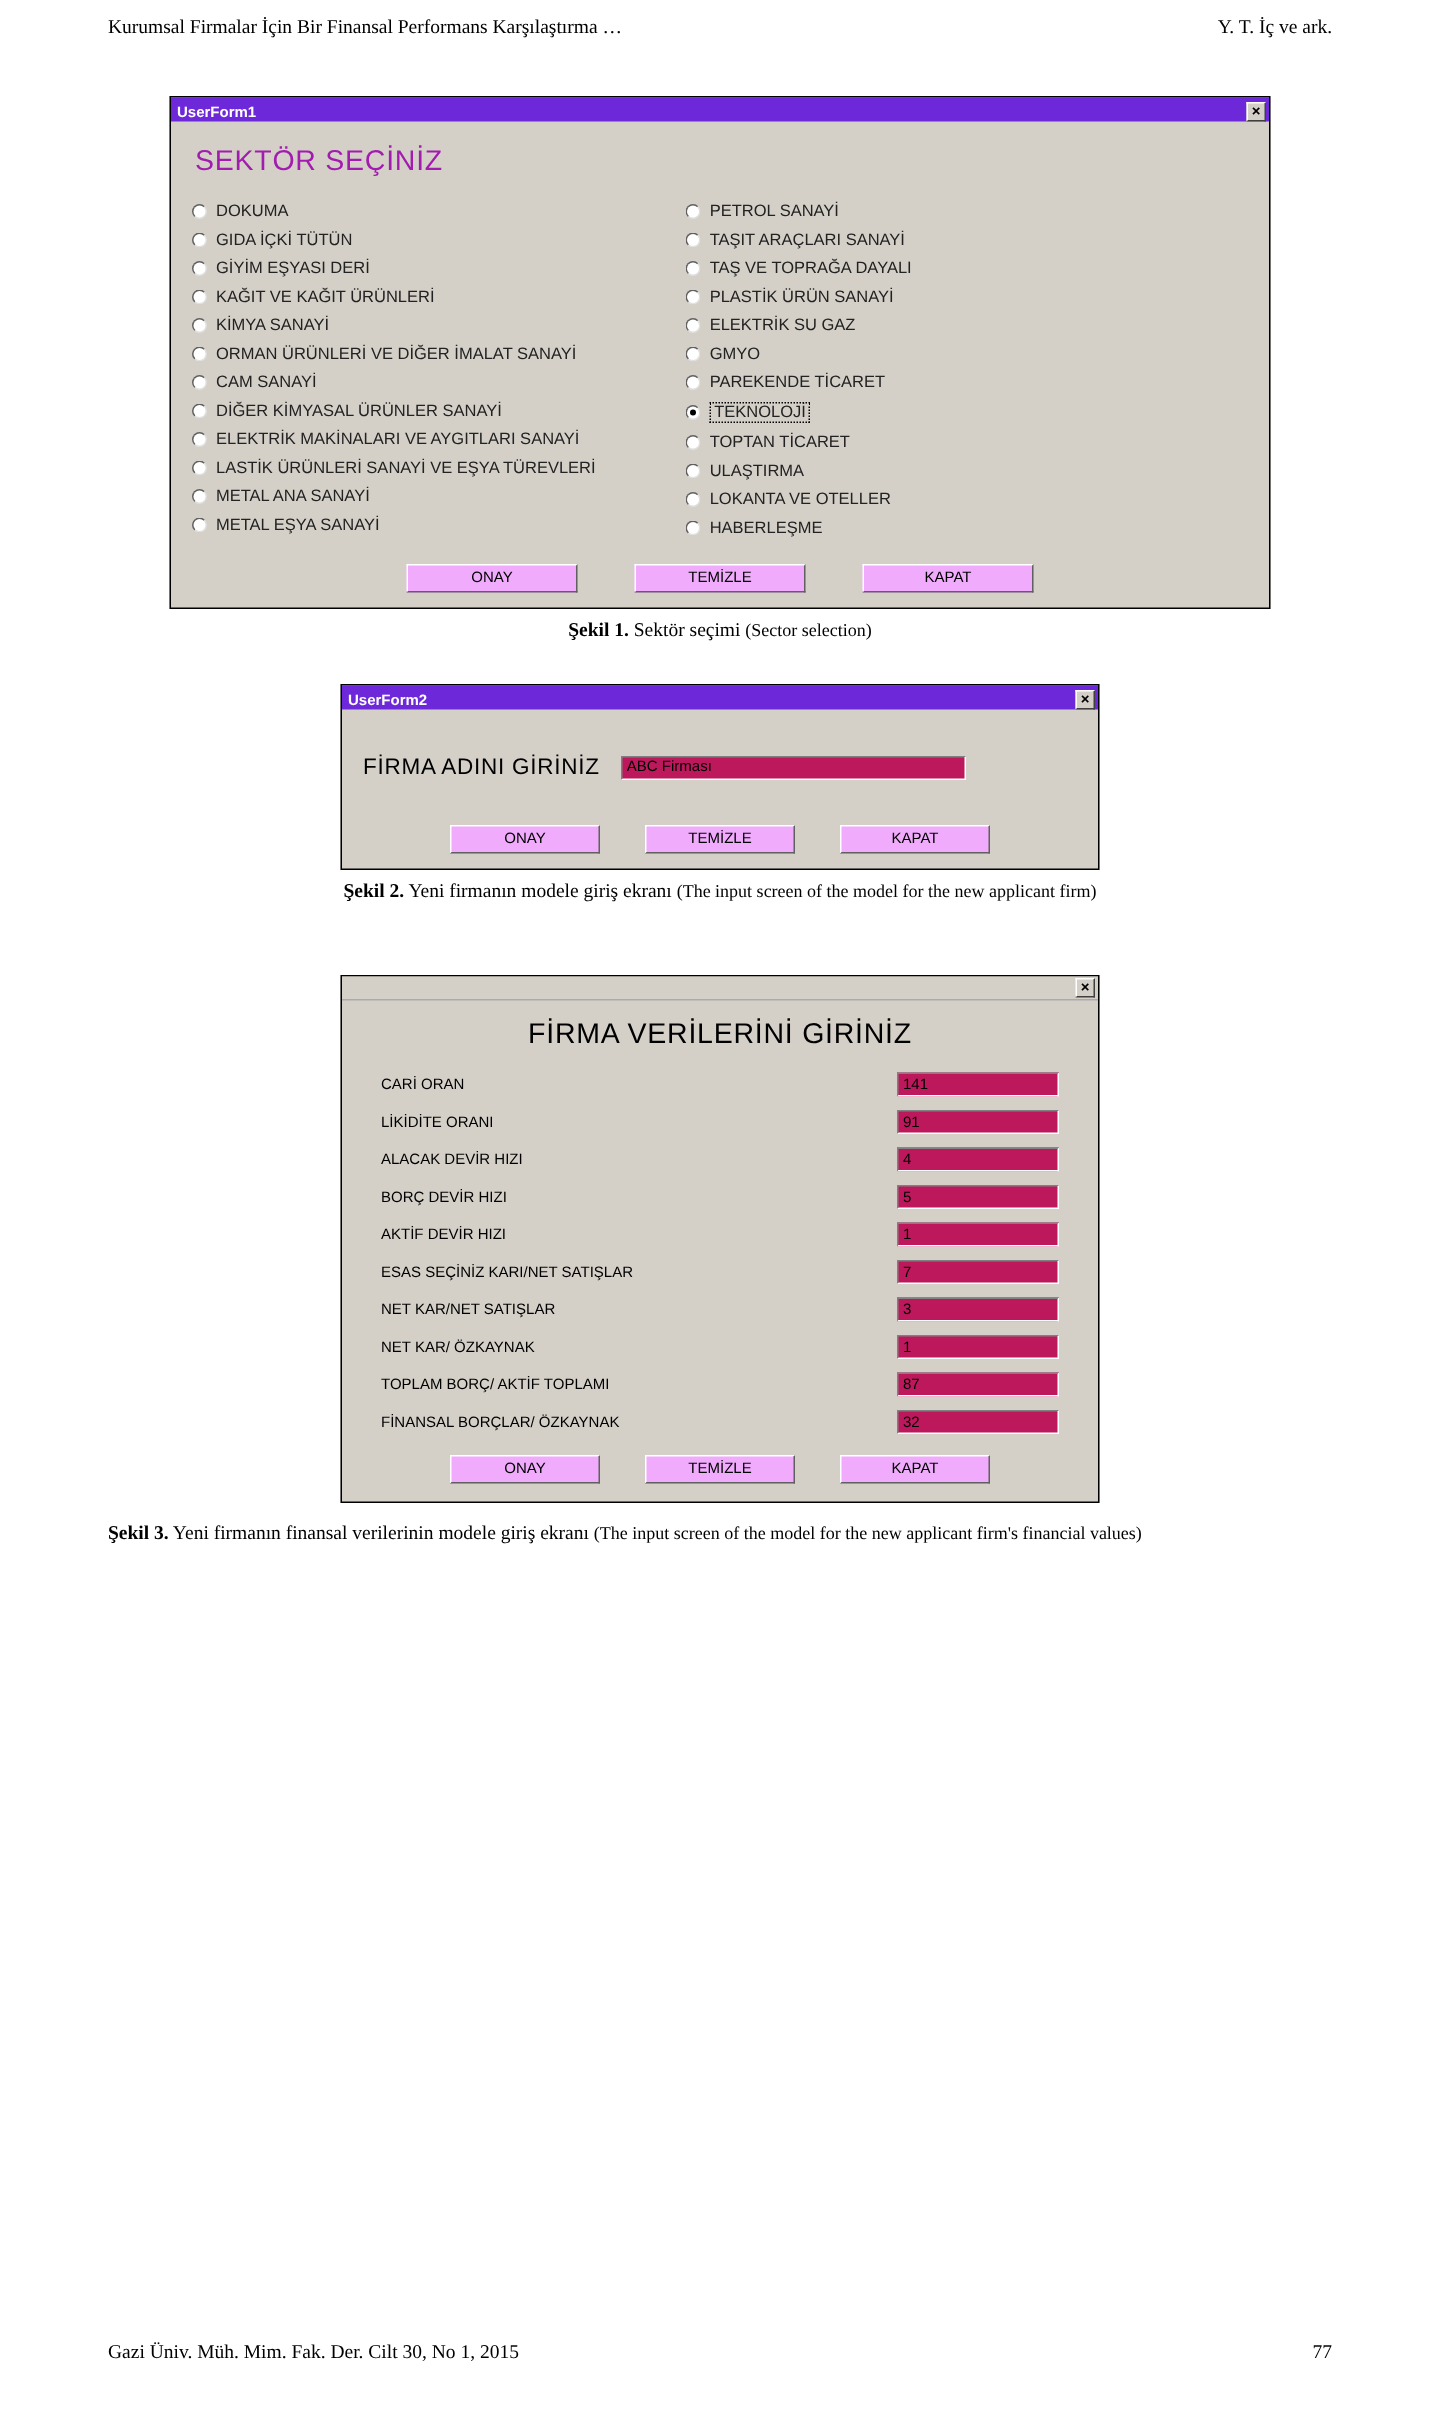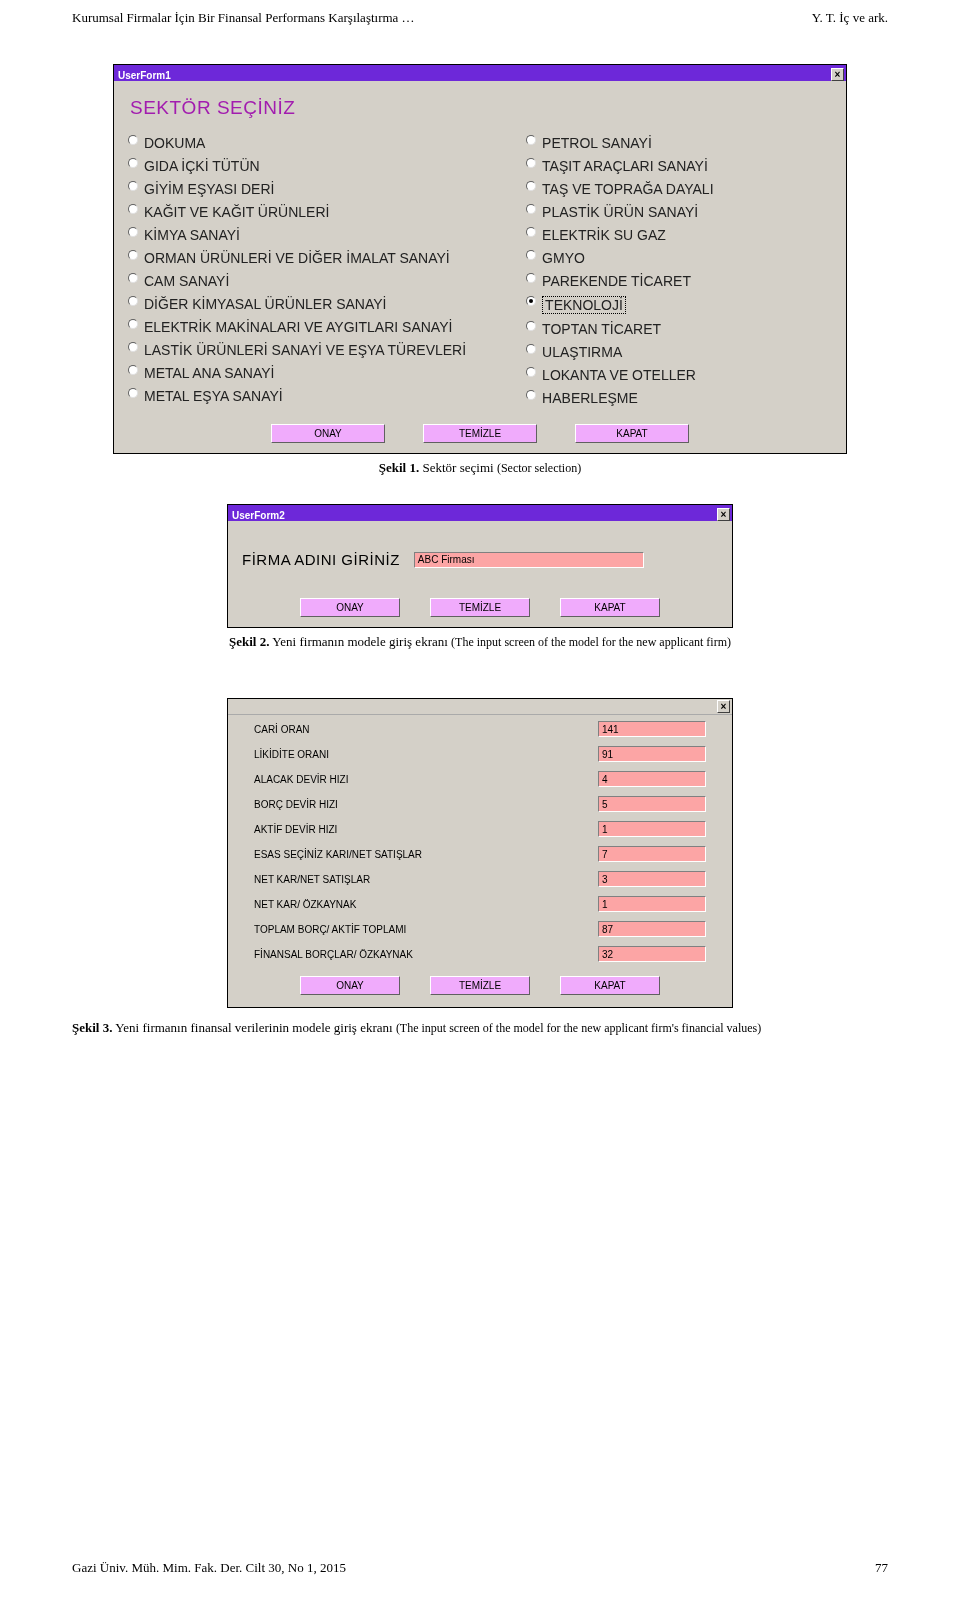--- a/index.html
+++ b/index.html
@@ -57,21 +57,21 @@
     font-size: 19px;
     font-weight: normal;
     color: #a21caf;
     margin: 8px 0 16px 2px;
     letter-spacing: 0.5px;
   }
 
   
   .radiogrid { display: flex; gap: 60px; }
   .col { display: flex; flex-direction: column; gap: 7px; }
-  .radio { display: flex; gap: 6px; font-size: 14px; color: #222; }
+  .radio { display: flex; align-items: center; gap: 6px; font-size: 11px; color: #222; }
   .rdot {
     width: 10px; height: 10px; border-radius: 50%;
     background: #fff;
     border-top: 1px solid #606060; border-left: 1px solid #606060;
     border-right: 1px solid #e0e0e0; border-bottom: 1px solid #e0e0e0;
     display: flex; align-items: center; justify-content: center;
   }
   .rdot.sel::after { content: ""; width: 4px; height: 4px; background: #000; border-radius: 50%; }
   .sel-label {
     border: 1px dotted #000;
@@ -85,21 +85,21 @@
     border-top: 1px solid #fff; border-left: 1px solid #fff;
     border-right: 1px solid #606060; border-bottom: 1px solid #606060;
     font-size: 10px; text-align: center;
     padding: 3px 0; width: 114px;
   }
 
   
   .uf2-row { display: flex; align-items: center; gap: 14px; margin: 22px 0 30px 0; }
   .uf2-lab { font-size: 15px; letter-spacing: 0.5px; }
   .txt {
-    background: #fca5a5;
+    background: #be185d;
     border-top: 1px solid #808080; border-left: 1px solid #808080;
     border-right: 1px solid #fff; border-bottom: 1px solid #fff;
     height: 16px; padding: 0 3px; font-size: 10px;
     display: flex; align-items: center;
   }
 
   
   .uf3-title { text-align: center; font-size: 19px; margin: 6px 0 14px 0; letter-spacing: 0.5px; }
   .fieldrow { display: flex; align-items: center; justify-content: space-between; margin-bottom: 9px; }
   .fieldrow .lab { font-size: 10px; }
@@ -268,20 +268,21 @@
     <span class="sub">(The input screen of the model for the new applicant firm)</span>
   </div>
 </div>
 
 <div class="figwrap" style="margin-top:20px;">
   <div class="dlg dlg3">
     <div class="titlebar-thin">
       <div class="closebtn">×</div>
     </div>
     <div class="dlg-body" style="padding:6px 26px 12px 26px;">
+      <div class="uf3-title">FİRMA VERİLERİNİ GİRİNİZ</div>
       <div id="fieldlist">
           <div class="fieldrow">
             <div class="lab">CARİ ORAN</div>
             <div class="txt">141</div>
           </div>
           <div class="fieldrow">
             <div class="lab">LİKİDİTE ORANI</div>
             <div class="txt">91</div>
           </div>
           <div class="fieldrow">

